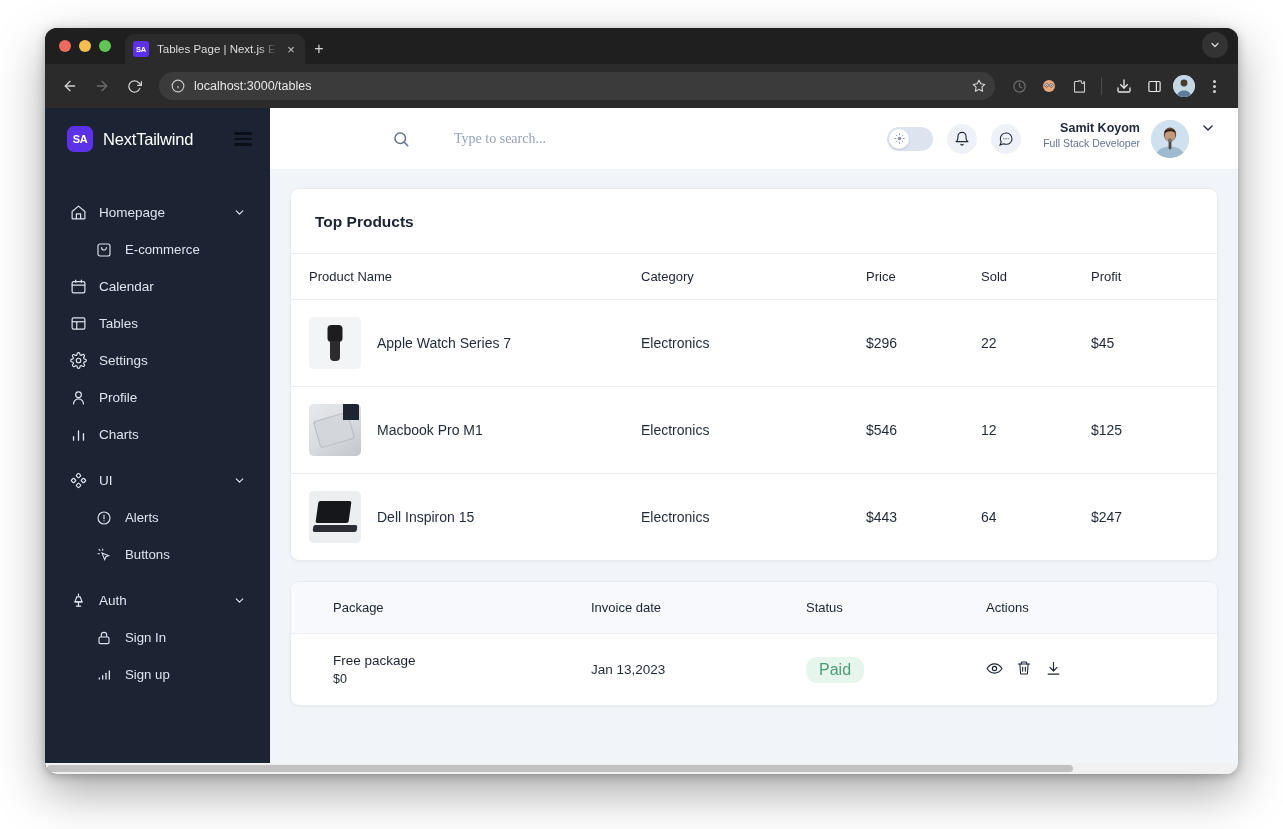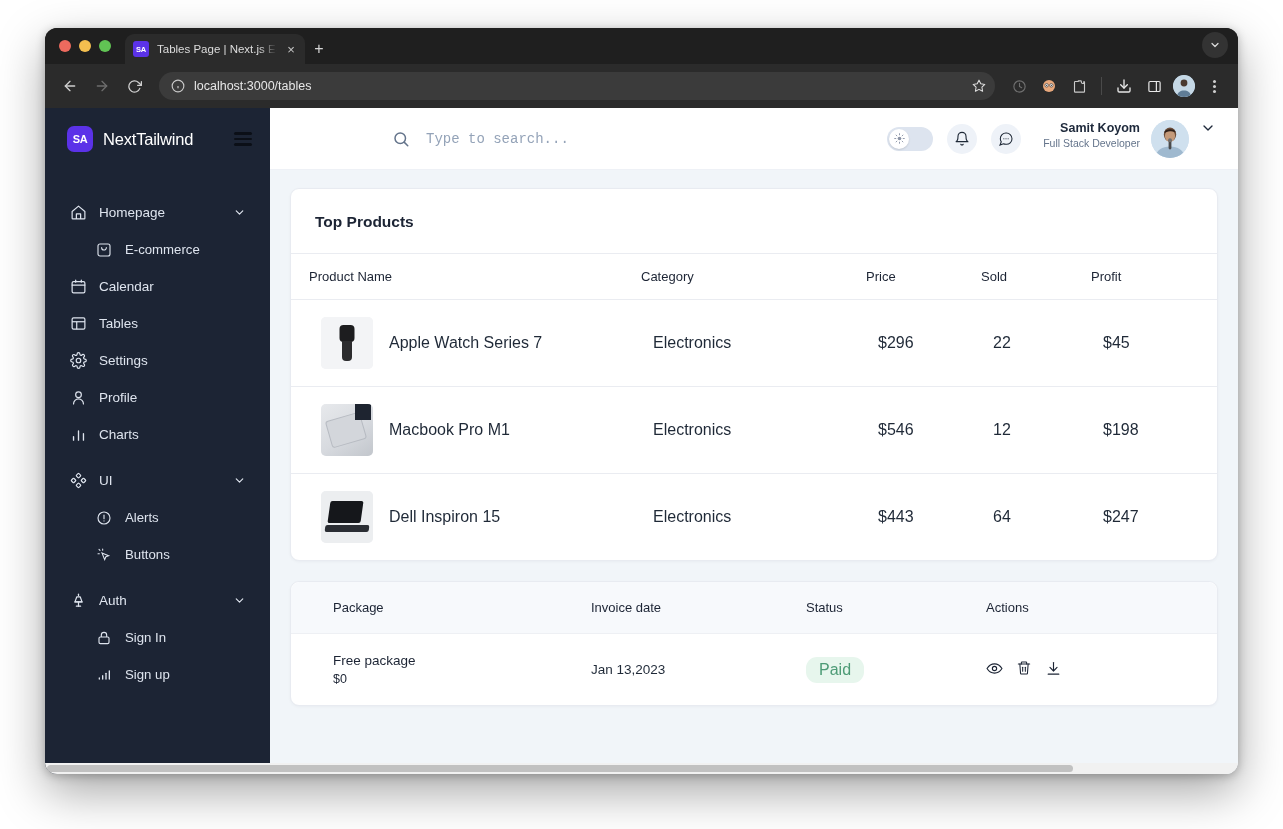--- a/index.html
+++ b/index.html
@@ -162,22 +162,22 @@
     height: 62px; flex: 0 0 62px;
     background: #ffffff;
     display: flex; align-items: center;
     padding: 0 22px 0 0;
     border-bottom: 1px solid #eef1f6;
   }
   .search-wrap { display: flex; align-items: center; gap: 16px; margin-left: 122px; flex: 1; }
   .search-ico { color: #64748b; display: flex; }
   .search-input {
     border: none; outline: none; background: transparent;
-    font-family: Liberation Mono, monospace;
-    font-size: 14px; color: #0369a1; width: 280px;
+    font-family: Liberation Serif, serif;
+    font-size: 14px; color: #0369a1; width: 280px; margin-left: 28px;
   }
   .search-input::placeholder { color: #94a3b8; }
 
   .header-right { display: flex; align-items: center; gap: 14px; }
   .theme-toggle {
     width: 46px; height: 24px; border-radius: 12px;
     background: #dde4ef; position: relative; display: flex; align-items: center;
   }
   .theme-knob {
     width: 20px; height: 20px; border-radius: 50%;
@@ -220,21 +220,21 @@
 
   table { width: 100%; border-collapse: collapse; table-layout: fixed; }
 
   .tbl-products thead th {
     font-size: 13px; font-weight: normal; color: #1c2434;
     text-align: left; padding: 15px 0 15px 0;
     border-top: 1px solid #eaecf1;
   }
   .tbl-products thead th:first-child { padding-left: 18px; }
   .tbl-products tbody td {
-    padding: 17px 12px; font-size: 16px; color: #1f2937;
+    padding: 17px 0; font-size: 14px; color: #1f2937;
     border-top: 1px solid #eaecf1; vertical-align: middle;
   }
   .tbl-products tbody tr:first-child td { border-top: 1px solid #eaecf1; }
   .prod-cell { display: flex; align-items: center; gap: 16px; padding-left: 18px; }
   .thumb {
     width: 52px; height: 52px; border-radius: 5px;
     background: #f2f3f5; flex: 0 0 52px;
     position: relative; overflow: hidden;
   }
   .profit { color: #21ae6f; }
@@ -699,21 +699,21 @@
                       <div class="prod-cell">
                         <span class="thumb">
                           <span class="tw-mbp"></span>
                         </span>
                         <span>Macbook Pro M1</span>
                       </div>
                     </td>
                   <td>Electronics</td>
                   <td>$546</td>
                   <td>12</td>
-                  <td class="profit">$198</td>
+                  <td class="profit">$125</td>
                 </tr>
                 <tr>
                   <td>
                       <div class="prod-cell">
                         <span class="thumb">
                           <span class="tw-dell"></span>
                         </span>
                         <span>Dell Inspiron 15</span>
                       </div>
                     </td>

